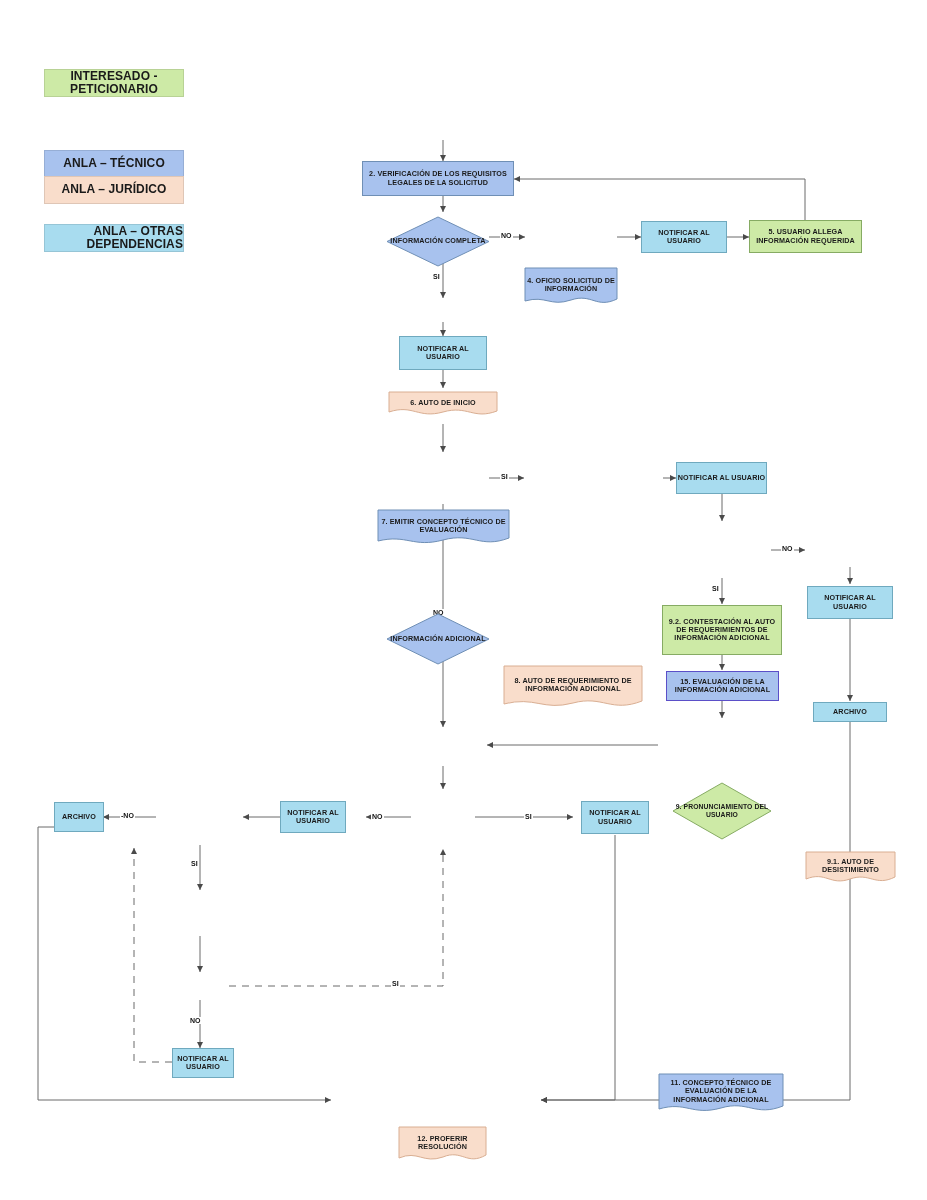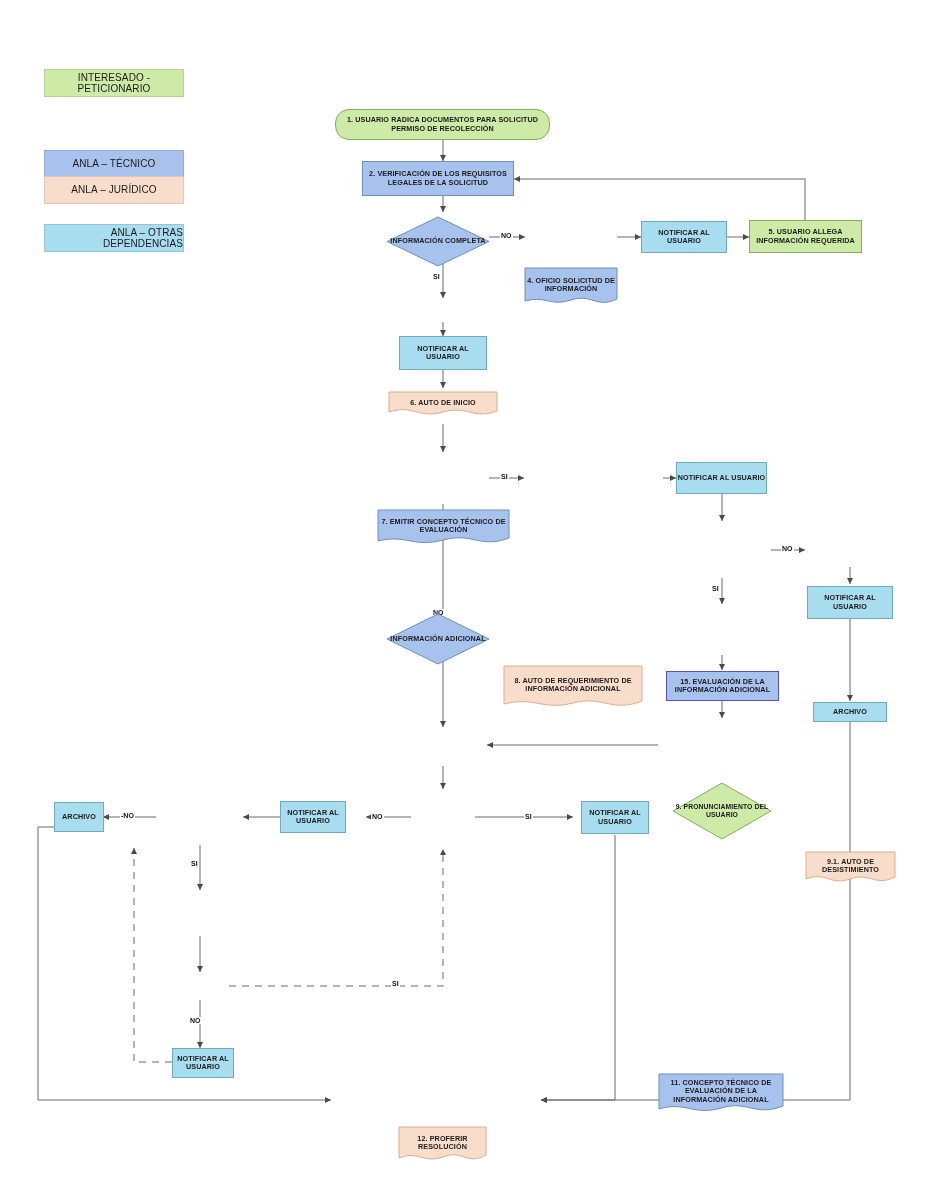--- a/index.html
+++ b/index.html
@@ -1,21 +1,21 @@
 <!DOCTYPE html>
 <html><head>
 <meta charset="utf-8">
 <style>
   html,body{margin:0;padding:0;background:#ffffff;}
   body{width:927px;height:1200px;overflow:hidden;font-family:"Liberation Sans",sans-serif;}
   #canvas{position:relative;width:927px;height:1200px;background:#fff;}
   svg#wires{position:absolute;left:0;top:0;width:927px;height:1200px;}
   .node{position:absolute;box-sizing:border-box;display:flex;align-items:center;justify-content:center;
         text-align:center;color:#1a1a1a;line-height:1.12;letter-spacing:.1px;}
-  .lgnd{font-size:10px;font-weight:400;}
+  .lgnd{font-size:12px;font-weight:700;}
   .t{font-size:7.2px;font-weight:600;}
   .rect{border:1px solid #6f8fb5;}
   .legend-box{border:1px solid rgba(0,0,0,.10);}
   .lbl{position:absolute;font-size:7px;font-weight:600;color:#111;background:#fff;padding:0 1px;}
   .term{border-radius:14px;border:1px solid #86ab63;}
   .doc{position:relative;}
   .doc>span{position:relative;z-index:2;padding:0 3px;}
   .dshape{position:absolute;left:0;top:0;width:100%;height:100%;z-index:1;}
   .diam{position:relative;}
   .diam>span{position:relative;z-index:2;}
@@ -118,23 +118,20 @@
   <div class="node legend-box lgnd" style="left:44px;top:150px;width:140px;height:28px;background:#a8c2ee;">
     <span>ANLA – TÉCNICO</span>
   </div>
   <div class="node legend-box lgnd" style="left:44px;top:172px;top:172px;width:140px;height:28px;background:#f9ddcb;margin-top:4px;">
     <span>ANLA – JURÍDICO</span>
   </div>
   <div class="node legend-box lgnd" style="left:44px;top:224px;width:140px;height:28px;background:#a8dcef;text-align:right;">
     <span>ANLA – OTRAS DEPENDENCIAS</span>
   </div>
 
-  <div class="node term t" style="left:335px;top:109px;width:215px;height:31px;background:#cdeaa6;padding:0 8px;">
-    <span>1. USUARIO RADICA DOCUMENTOS PARA SOLICITUD PERMISO DE RECOLECCIÓN</span>
-  </div>
 
   <div class="node rect t" style="left:362px;top:161px;width:152px;height:35px;background:#a8c2ee;padding:0 4px;">
     <span>2. VERIFICACIÓN DE LOS REQUISITOS LEGALES DE LA SOLICITUD</span>
   </div>
 
   <div class="node diam t" style="left:386px;top:216px;width:104px;height:51px;">
     <svg class="dsvg" viewBox="0 0 104 51" preserveAspectRatio="none">
       <polygon points="52,1 103,25.5 52,50 1,25.5" fill="#a8c2ee" stroke="#6f8fb5" stroke-width="1"></polygon>
     </svg>
     <span>INFORMACIÓN COMPLETA</span>
@@ -212,20 +209,23 @@
   </div>
 
   <div class="node rect t" style="left:807px;top:586px;width:86px;height:33px;background:#a8dcef;border-color:#6fa9be;">
     <span>NOTIFICAR AL USUARIO</span>
   </div>
 
   <div class="node rect t" style="left:813px;top:702px;width:74px;height:20px;background:#a8dcef;border-color:#6fa9be;">
     <span>ARCHIVO</span>
   </div>
 
+  <div class="node rect t" style="left:662px;top:605px;width:120px;height:50px;background:#cdeaa6;border-color:#86ab63;padding:0 2px;">
+    <span>9.2. CONTESTACIÓN AL AUTO DE REQUERIMIENTOS DE INFORMACIÓN ADICIONAL</span>
+  </div>
 
   <div class="node rect t" style="left:666px;top:671px;width:113px;height:30px;background:#a8c2ee;border-color:#5b4fc8;padding:0 2px;">
     <span>15. EVALUACIÓN DE LA INFORMACIÓN ADICIONAL</span>
   </div>
 
   <div class="node doc t" style="left:658px;top:718px;width:126px;height:44px;">
     <svg class="dshape" viewBox="0 0 126 44" preserveAspectRatio="none">
       <path d="M1,1 H125 V33 C97,44 90,27 63,35 C34,43 28,28 1,36 Z" fill="#a8c2ee" stroke="#6f8fb5" stroke-width="1"></path>
     </svg>
     <span style="margin-bottom:7px;">11. CONCEPTO TÉCNICO DE EVALUACIÓN DE LA INFORMACIÓN ADICIONAL</span>

